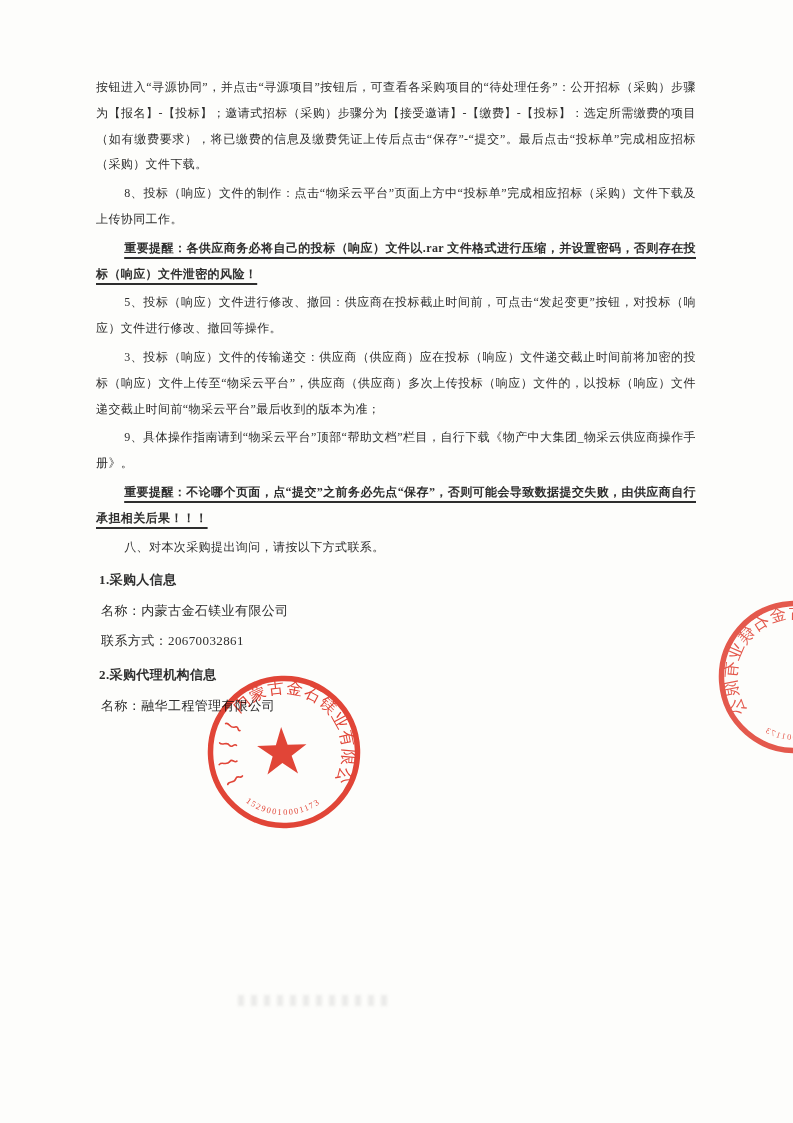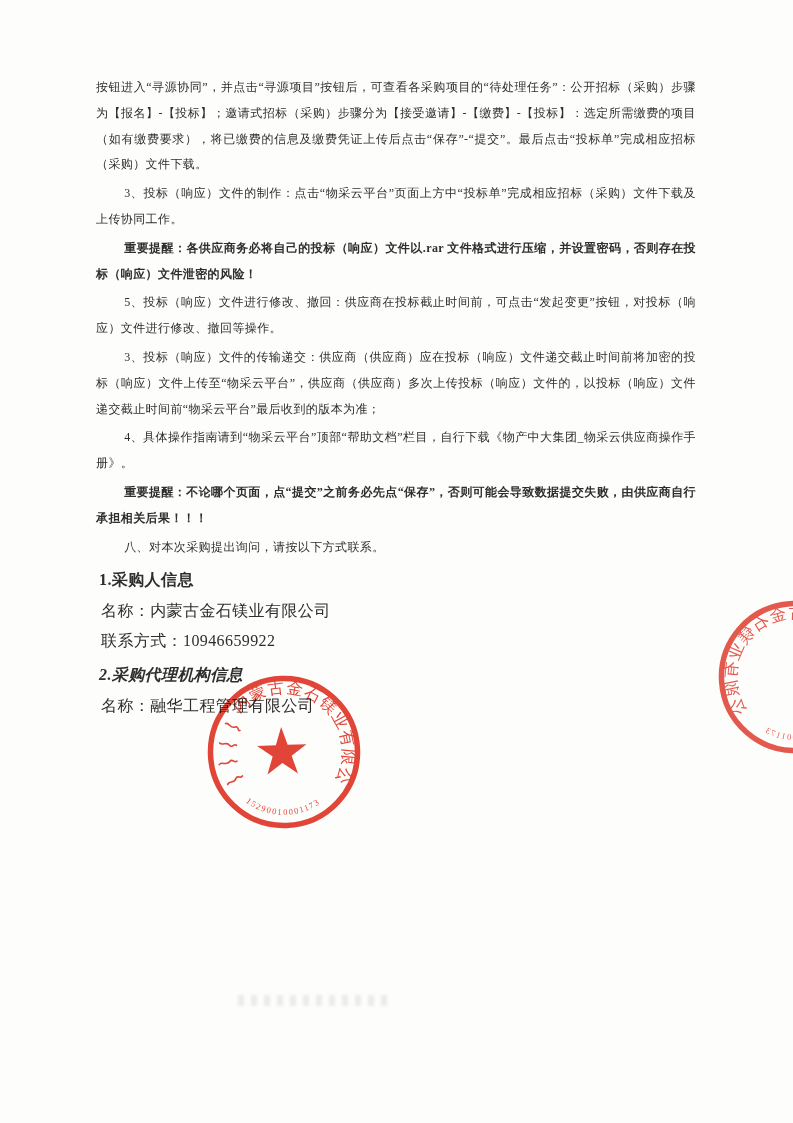--- a/index.html
+++ b/index.html
@@ -19,32 +19,33 @@
     line-height:25.8px;
     letter-spacing:0.4px;
     text-align:justify;
     text-justify:inter-ideograph;
   }
   .indent0{text-indent:0;}
   .indent2{text-indent:2.35em;}
   .indent3{text-indent:3.4em;}
   .important{
     font-weight:bold;
+    text-decoration:underline;
     text-decoration-thickness:1.5px;
     text-underline-offset:4.5px;
   }
   .contacts{margin-top:10px;}
   .contacts div{
-    font-size:16px;
+    font-size:13px;
     line-height:20px;
     letter-spacing:0.4px;
     margin:0 0 10.5px 8px;
   }
   .contacts .section-heading{font-weight:bold;margin-left:6px;}
-  .gap-before{margin-top:14px !important;font-style:italic;}
+  .gap-before{margin-top:14px !important;}
   
   .seal{
     position:absolute;
     mix-blend-mode:multiply;
     pointer-events:none;
   }
   .seal-main{
     left:194px;top:662px;
     opacity:.88;
     transform:rotate(-2deg);
@@ -66,33 +67,33 @@
     background:repeating-linear-gradient(90deg,#9a9a9a 0 6px,transparent 6px 13px);
     opacity:.18;filter:blur(1.5px);
   }
 </style>
 </head>
 <body>
 
 <div class="doc">
   <div class="body-text">
     <p class="indent0">按钮进入“寻源协同”，并点击“寻源项目”按钮后，可查看各采购项目的“待处理任务”：公开招标（采购）步骤为【报名】-【投标】；邀请式招标（采购）步骤分为【接受邀请】-【缴费】-【投标】：选定所需缴费的项目（如有缴费要求），将已缴费的信息及缴费凭证上传后点击“保存”-“提交”。最后点击“投标单”完成相应招标（采购）文件下载。</p>
-    <p class="indent2">3、投标（响应）文件的制作：点击“物采云平台”页面上方中“投标单”完成相应招标（采购）文件下载及上传协同工作。</p>
+    <p class="indent2">8、投标（响应）文件的制作：点击“物采云平台”页面上方中“投标单”完成相应招标（采购）文件下载及上传协同工作。</p>
     <p class="indent2 important">重要提醒：各供应商务必将自己的投标（响应）文件以.rar 文件格式进行压缩，并设置密码，否则存在投标（响应）文件泄密的风险！</p>
     <p class="indent2">5、投标（响应）文件进行修改、撤回：供应商在投标截止时间前，可点击“发起变更”按钮，对投标（响应）文件进行修改、撤回等操作。</p>
     <p class="indent2">3、投标（响应）文件的传输递交：供应商（供应商）应在投标（响应）文件递交截止时间前将加密的投标（响应）文件上传至“物采云平台”，供应商（供应商）多次上传投标（响应）文件的，以投标（响应）文件递交截止时间前“物采云平台”最后收到的版本为准；</p>
-    <p class="indent2">4、具体操作指南请到“物采云平台”顶部“帮助文档”栏目，自行下载《物产中大集团_物采云供应商操作手册》。</p>
+    <p class="indent2">9、具体操作指南请到“物采云平台”顶部“帮助文档”栏目，自行下载《物产中大集团_物采云供应商操作手册》。</p>
     <p class="indent2 important">重要提醒：不论哪个页面，点“提交”之前务必先点“保存”，否则可能会导致数据提交失败，由供应商自行承担相关后果！！！</p>
     <p class="indent2">八、对本次采购提出询问，请按以下方式联系。</p>
   </div>
 
   <div class="contacts">
     <div class="section-heading">1.采购人信息</div>
     <div>名称：内蒙古金石镁业有限公司</div>
-    <div>联系方式：10946659922</div>
+    <div>联系方式：20670032861</div>
     <div class="section-heading gap-before">2.采购代理机构信息</div>
     <div>名称：融华工程管理有限公司</div>
 
   </div>
 </div>
 
 <svg class="seal seal-main" width="180" height="180" viewBox="0 0 180 180">
   <circle class="ring" cx="90" cy="90" r="73.5" stroke-width="5.5"></circle>
   <polygon class="star" points="88,65 93.9,82.9 112.7,83 97.5,94.1 103.3,112 88,101 72.7,112 78.5,94.1 63.3,83 82.1,82.9"></polygon>
   <path id="arcTop" d="M 41.7,123.9 A 59,59 0 1 1 138.3,123.9" fill="none"></path>

